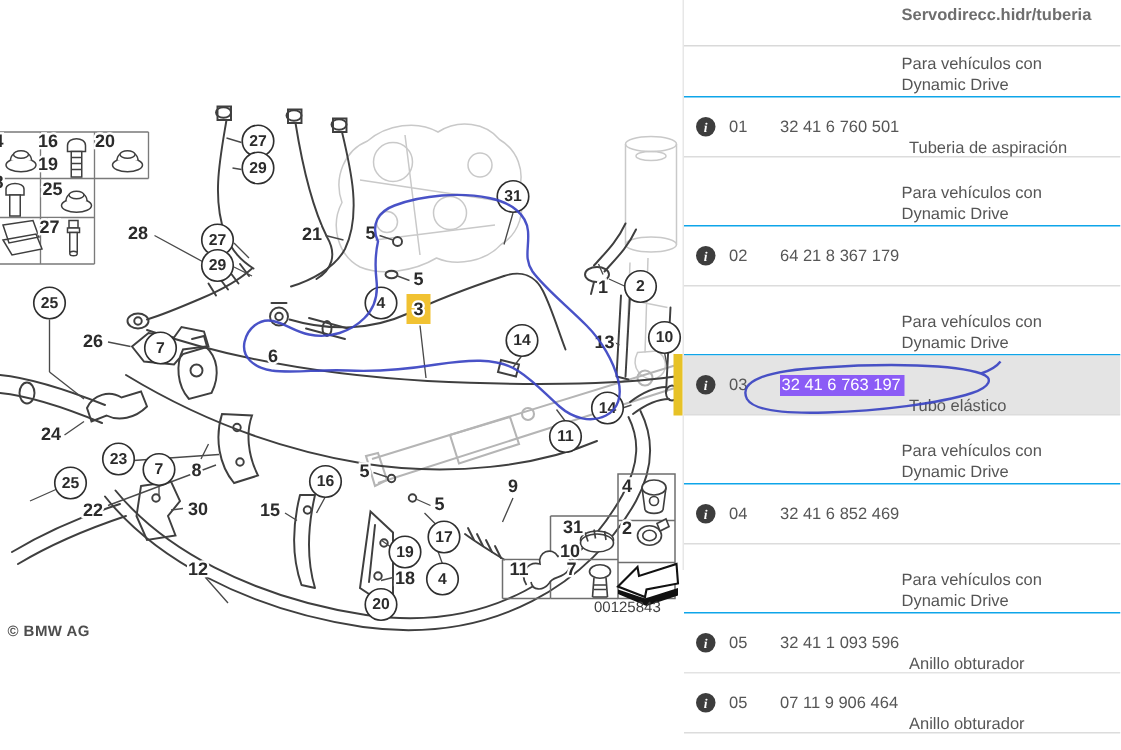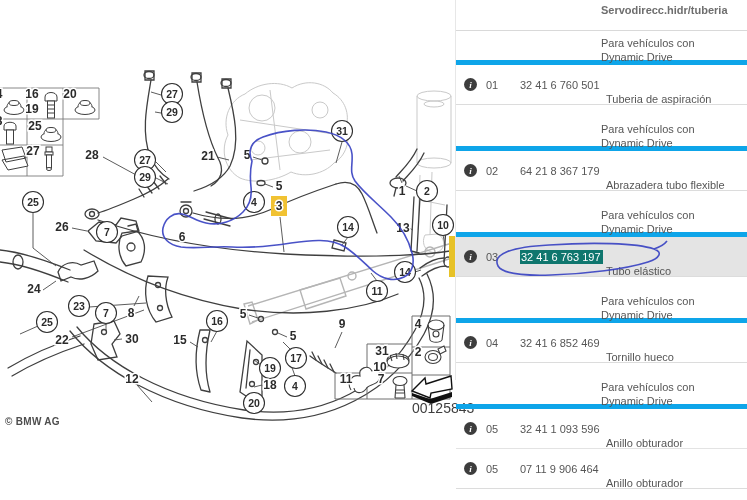--- a/index.html
+++ b/index.html
@@ -3,38 +3,38 @@
 <meta charset="utf-8">
 <style>
   html,body{margin:0;padding:0;background:#fff;}
   body{width:747px;height:500px;overflow:hidden;font-family:"Liberation Sans",sans-serif;}
   .app{position:relative;width:747px;height:500px;background:#fff;}
 
   
   .diagram{position:absolute;left:0;top:0;width:455px;height:500px;}
   .diagram svg{position:absolute;left:0;top:0;}
   .copyright{position:absolute;left:5px;top:416px;font-size:10px;font-weight:bold;color:#4d4d4d;letter-spacing:.3px;}
-  .drawing-number{position:absolute;left:412px;top:400px;font-size:14px;color:#3f3f3f;}
+  .drawing-number{position:absolute;left:396px;top:400px;font-size:10px;color:#3f3f3f;}
 
   
   .table{position:absolute;left:455px;top:0;width:292px;height:380px;border-left:1px solid #e7e7e7;box-sizing:border-box;font-size:11px;color:#565656;}
   .t-title{height:31px;border-bottom:1px solid #d9d9d9;padding:4px 0 0 145px;box-sizing:border-box;font-weight:bold;color:#6e6e6e;line-height:13px;}
   .section{border-bottom:1px solid #dcdcdc;margin-bottom:12px;}
   .section + .section{border-top:0;}
-  .note{border-bottom:5px solid #0ea5e9;padding:5px 0 12px 145px;height:34px;box-sizing:border-box;line-height:14px;color:#555;}
+  .note{border-bottom:1px solid #0ea5e9;padding:5px 0 12px 145px;height:34px;box-sizing:border-box;line-height:14px;color:#555;}
   .prow{height:39px;display:flex;align-items:center;position:relative;}
   .prow + .prow{border-top:1px solid #e3e3e3;}
   .prow.selected{background:#e4e4e4;}
   .prow.selected::before{content:"";position:absolute;left:-7px;top:-1px;width:6px;height:calc(100% + 2px);background:#e7c227;}
   .c-icon{margin-left:8px;width:14px;flex:0 0 auto;}
   .info{width:13px;height:13px;border-radius:50%;background:#3d3d3d;color:#fff;font:italic bold 9px "Liberation Serif",serif;display:flex;align-items:center;justify-content:center;}
   .c-pos{width:34px;padding-left:8px;flex:0 0 auto;}
   .c-part{width:86px;flex:0 0 auto;}
   .c-desc{flex:1;margin-top:28px;}
-  .sel-part{background:#0f766e;color:#fff;padding:1px 2px 1px 1px;}
+  .sel-part{background:#8b5cf6;color:#fff;padding:1px 2px 1px 1px;}
   .ink-overlay{position:absolute;left:0;top:0;pointer-events:none;}
 </style>
 </head>
 <body>
 
 <div class="app">
 
   <div class="diagram">
     <svg width="455" height="500" viewBox="0 0 455 500">
 
@@ -395,21 +395,20 @@
           <div class="note">
             <div>Para vehículos con</div>
             <div>Dynamic Drive</div>
           </div>
           <div class="prow">
             <div class="c-icon">
               <div class="info">i</div>
             </div>
             <div class="c-pos">02</div>
             <div class="c-part">64 21 8 367 179</div>
-            <div class="c-desc">Abrazadera tubo flexible</div>
           </div>
         </div>
         <div class="section">
           <div class="note">
             <div>Para vehículos con</div>
             <div>Dynamic Drive</div>
           </div>
           <div class="prow selected">
             <div class="c-icon">
               <div class="info">i</div>
@@ -423,21 +422,20 @@
           <div class="note">
             <div>Para vehículos con</div>
             <div>Dynamic Drive</div>
           </div>
           <div class="prow">
             <div class="c-icon">
               <div class="info">i</div>
             </div>
             <div class="c-pos">04</div>
             <div class="c-part">32 41 6 852 469</div>
-            <div class="c-desc">Tornillo hueco</div>
           </div>
         </div>
         <div class="section">
           <div class="note">
             <div>Para vehículos con</div>
             <div>Dynamic Drive</div>
           </div>
           <div class="prow">
             <div class="c-icon">
               <div class="info">i</div>

